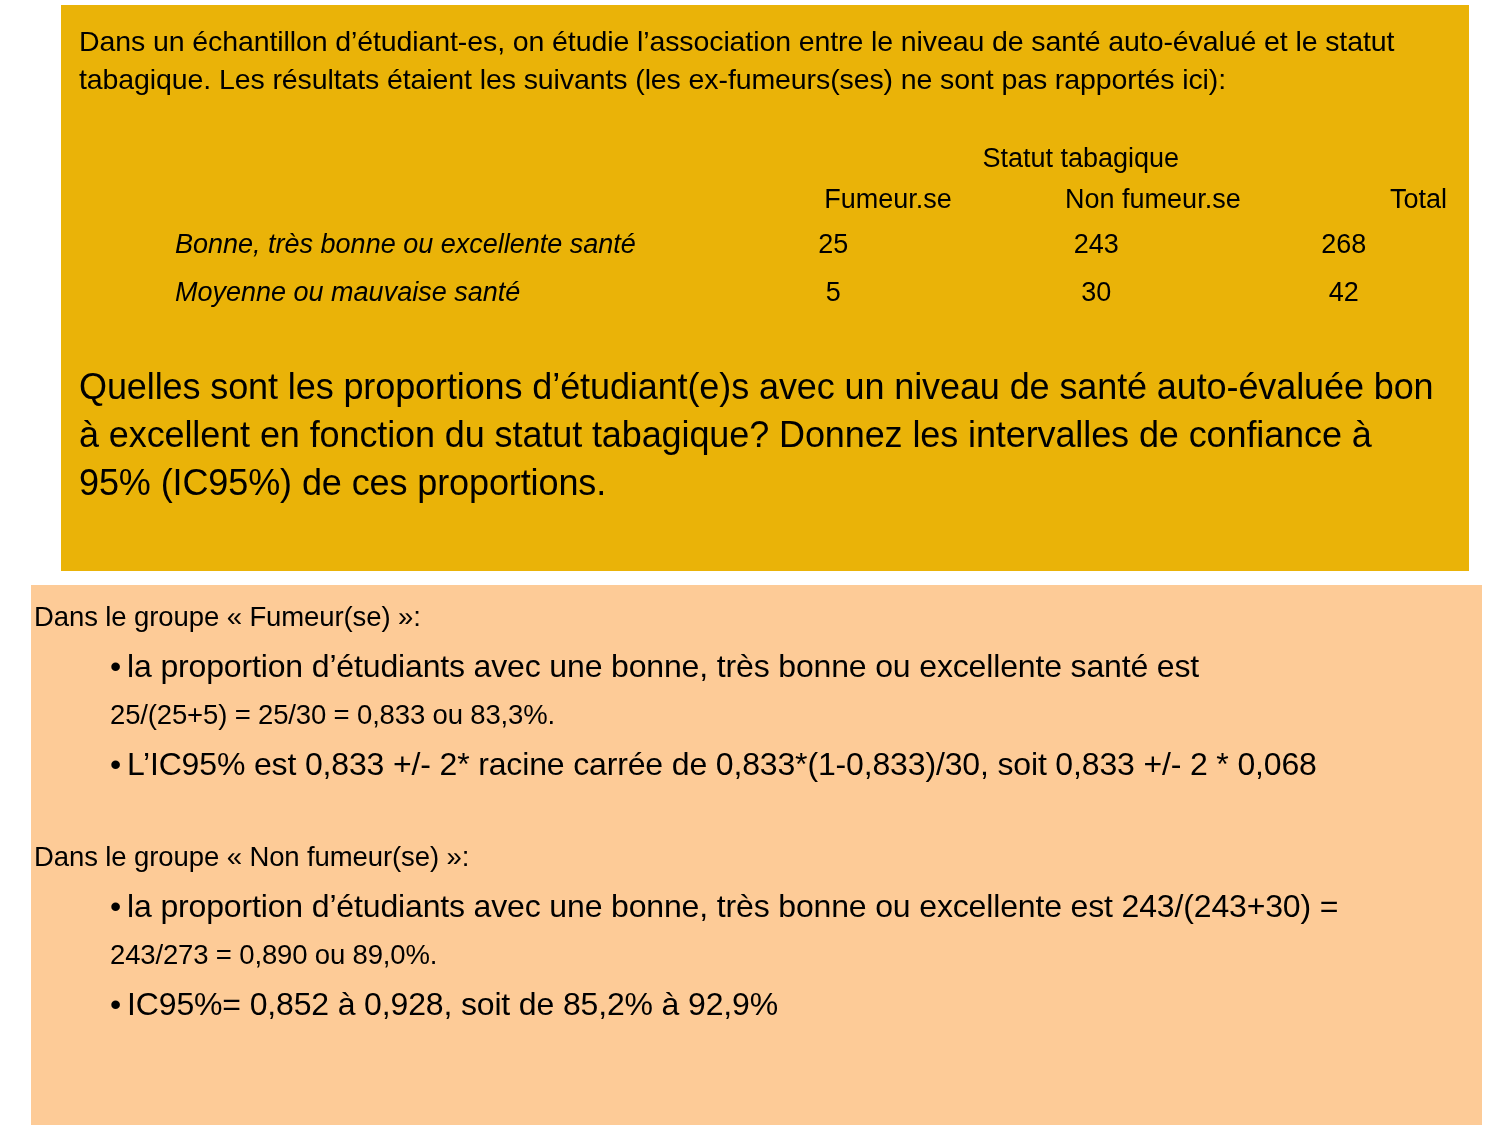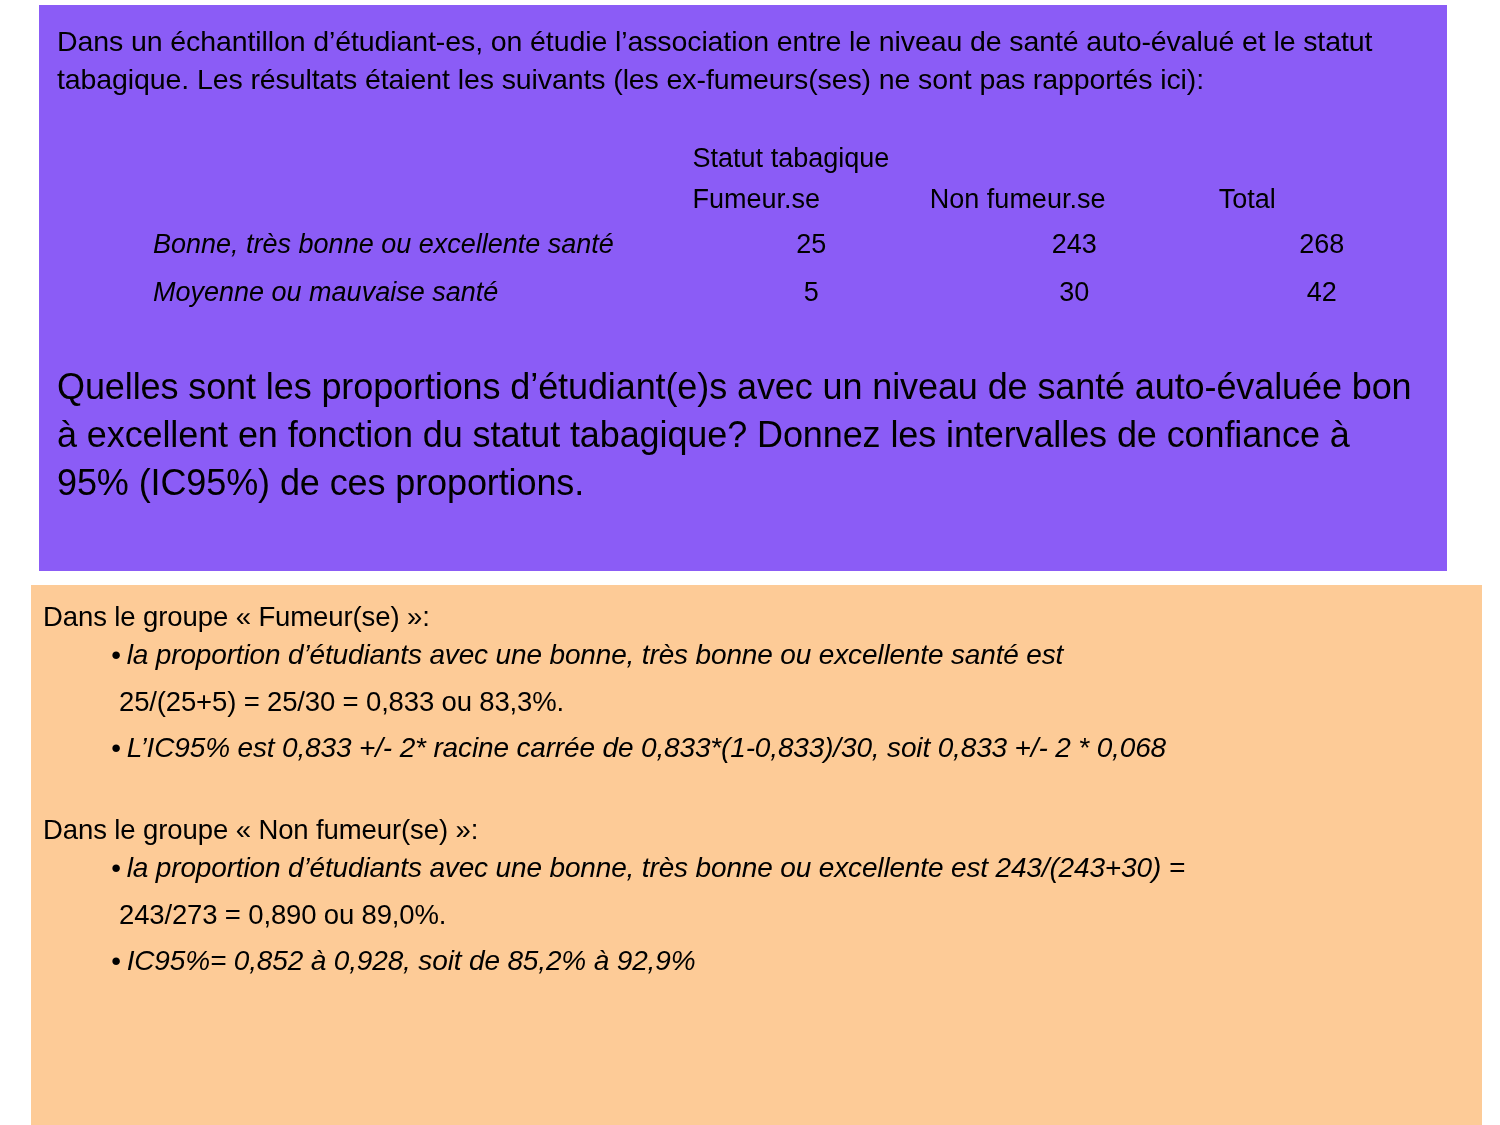--- a/index.html
+++ b/index.html
@@ -12,25 +12,25 @@
     height: 1125px;
     position: relative;
     font-family: "Liberation Sans", sans-serif;
     color: #000000;
     overflow: hidden;
   }
 
   
   #question-panel {
     position: absolute;
-    left: 39px;
+    left: 61px;
     top: 5px;
     width: 1408px;
     height: 566px;
-    background: #8b5cf6;
+    background: #eab308;
     box-sizing: border-box;
     padding: 18px 22px 0 14px;
   }
 
   .intro-para {
     font-size: 28.5px;
     line-height: 1.33;
     letter-spacing: -0.1px;
     margin: 0;
     padding: 0 0 0 4px;
@@ -48,27 +48,27 @@
     font-size: 27px;
     font-weight: normal;
     vertical-align: baseline;
   }
   .col-label { width: 620px; }
   .col-fum   { width: 230px; }
   .col-nonfum{ width: 280px; }
   .col-total { width: 200px; }
 
   .supertitle-cell {
-    text-align: left;
+    text-align: center;
     font-weight: bold;
     font-size: 27px;
     padding-bottom: 10px !important;
   }
   .head-cell {
-    text-align: left;
+    text-align: right;
     font-weight: bold;
     font-size: 27px;
     padding-bottom: 14px !important;
   }
   .row-label-cell {
     font-style: italic;
     font-size: 27.5px;
     text-align: left;
     padding-left: 100px !important;
     padding-bottom: 17px !important;
@@ -93,38 +93,37 @@
 
   
   #answer-panel {
     position: absolute;
     left: 31px;
     top: 585px;
     width: 1451px;
     height: 540px;
     background: #fdcb97;
     box-sizing: border-box;
-    padding: 13px 16px 0 12px;
+    padding: 13px 16px 0 3px;
   }
 
   .group-heading {
     font-size: 27.5px;
     line-height: 1.38;
     margin: 0;
     padding: 0;
     letter-spacing: -0.1px;
   }
   .bullet-line {
-    font-size: 28px;
+    font-size: 32px;
     line-height: 1.38;
-    margin: 0;
+    margin: 8px;
     padding-left: 68px;
     text-indent: 0;
     letter-spacing: -0.15px;
-    font-style: italic;
   }
   .bullet-line .bullet-dot {
     display: inline-block;
     margin-right: 6px;
   }
   .cont-line {
     font-size: 27.5px;
     line-height: 1.38;
     margin: 8px;
     padding-left: 68px;

